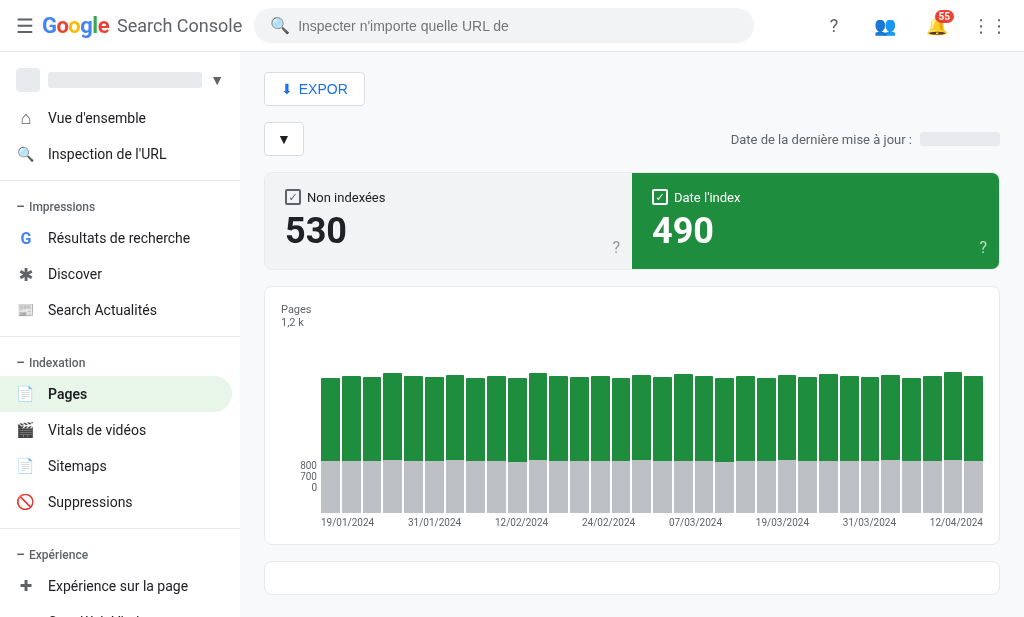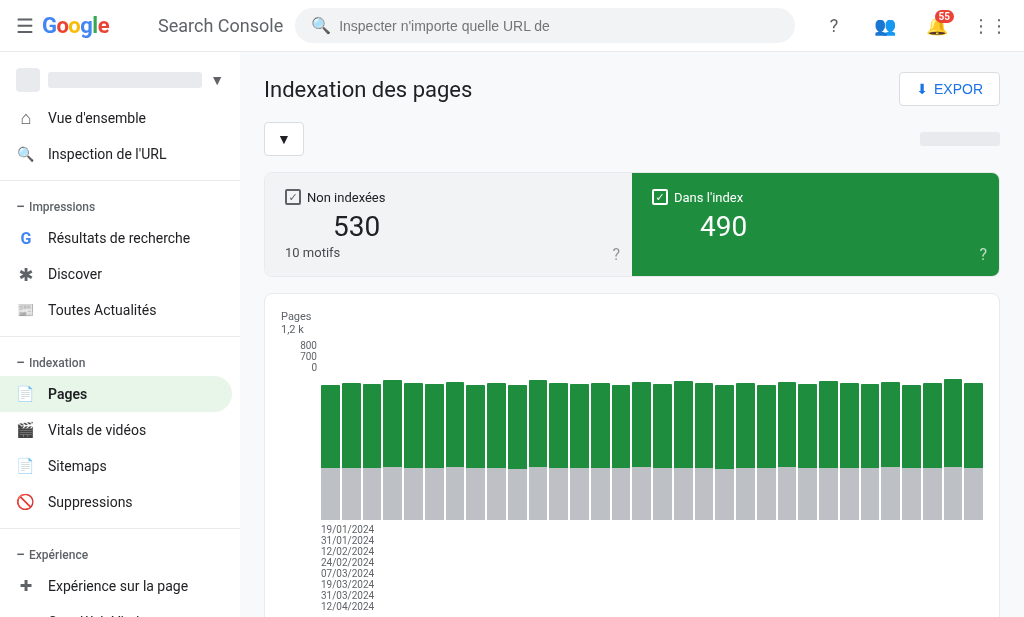--- a/index.html
+++ b/index.html
@@ -2,21 +2,21 @@
 <html><head>
   <meta charset="utf-8">
   <style>
     * { box-sizing: border-box; margin: 0; padding: 0; }
     body { font-family: 'Google Sans', Roboto, Arial, sans-serif; font-size: 14px; background: #f8f9fa; display: flex; flex-direction: column; height: 617px; overflow: hidden; color: #202124; }
 
     
     .topbar { display: flex; align-items: center; background: #fff; padding: 0 16px; height: 52px; border-bottom: 1px solid #e8eaed; gap: 12px; flex-shrink: 0; }
     .topbar-logo { display: flex; align-items: center; gap: 8px; }
     .hamburger { color: #5f6368; cursor: pointer; font-size: 20px; }
-    .app-name { font-size: 18px; color: #5f6368; font-weight: 400; margin-left: 41px; }
+    .app-name { font-size: 18px; color: #5f6368; font-weight: 400; }
     .search-bar { flex: 1; max-width: 500px; display: flex; align-items: center; background: #f1f3f4; border-radius: 24px; padding: 8px 16px; gap: 8px; }
     .search-bar input { border: none; background: transparent; outline: none; flex: 1; font-size: 14px; color: #202124; }
     .topbar-actions { margin-left: auto; display: flex; align-items: center; gap: 16px; }
     .icon-btn { width: 36px; height: 36px; border-radius: 50%; display: flex; align-items: center; justify-content: center; cursor: pointer; color: #5f6368; position: relative; font-size: 18px; }
     .notif-badge { position: absolute; top: 2px; right: 2px; background: #ea4335; color: white; font-size: 10px; border-radius: 10px; padding: 1px 4px; font-weight: 600; }
 
     
     .layout { display: flex; flex: 1; overflow: hidden; }
 
     
@@ -46,39 +46,39 @@
     .date-info { font-size: 13px; color: #5f6368; display: flex; align-items: center; gap: 8px; }
     .date-placeholder { background: #e8eaed; height: 14px; width: 80px; border-radius: 3px; display: inline-block; }
 
     
     .cards-row { display: flex; gap: 0; margin-bottom: 16px; background: #fff; border-radius: 8px; overflow: hidden; border: 1px solid #e8eaed; }
     .card { flex: 1; padding: 16px 20px; position: relative; }
     .card.gray { background: #f1f3f4; }
     .card.green { background: #1e8e3e; color: white; }
     .card-checkbox { display: flex; align-items: center; gap: 6px; margin-bottom: 8px; font-size: 13px; }
     .card-checkbox .checkbox { width: 16px; height: 16px; border: 2px solid currentColor; border-radius: 2px; display: flex; align-items: center; justify-content: center; font-size: 11px; flex-shrink: 0; }
-    .card-number { font-size: 28px; font-weight: 400; line-height: 1; margin-bottom: 4px; margin-left: 48px; }
+    .card-number { font-size: 36px; font-weight: 700; line-height: 1; margin-bottom: 4px; }
     .card-subtitle { font-size: 13px; opacity: 0.8; }
     .card-help { position: absolute; bottom: 12px; right: 12px; color: rgba(0,0,0,0.4); font-size: 16px; cursor: pointer; }
     .card.green .card-help { color: rgba(255,255,255,0.6); }
 
     
     .impressions-row { display: flex; align-items: center; gap: 8px; margin-bottom: 8px; font-size: 14px; color: #202124; }
     .impressions-row .checkbox-outline { width: 18px; height: 18px; border: 2px solid #5f6368; border-radius: 2px; cursor: pointer; }
 
     
     .chart-container { background: #fff; border-radius: 8px; border: 1px solid #e8eaed; padding: 16px; margin-bottom: 16px; }
     .chart-y-label { font-size: 11px; color: #5f6368; margin-bottom: 4px; }
     .chart-area { position: relative; height: 180px; display: flex; align-items: flex-end; gap: 3px; padding-left: 40px; }
-    .chart-y-axis { position: absolute; left: 0; top: 0; bottom: 20px; display: flex; flex-direction: column; justify-content: flex-start; font-size: 10px; color: #5f6368; width: 36px; text-align: right; }
+    .chart-y-axis { position: absolute; left: 0; top: 0; bottom: 20px; display: flex; flex-direction: column; justify-content: flex-end; font-size: 10px; color: #5f6368; width: 36px; text-align: right; }
     .chart-bars { display: flex; align-items: flex-end; gap: 2px; flex: 1; height: 100%; }
     .chart-bar { display: flex; flex-direction: column; align-items: center; flex: 1; height: 100%; justify-content: flex-end; }
     .bar-green { background: #1e8e3e; border-radius: 1px 1px 0 0; width: 100%; }
     .bar-gray { background: #bdc1c6; width: 100%; }
-    .chart-x-axis { display: flex; justify-content: space-between; padding-left: 40px; font-size: 10px; color: #5f6368; margin-top: 4px; flex-direction: column; }
+    .chart-x-axis { display: flex; justify-content: space-between; padding-left: 40px; font-size: 10px; color: #5f6368; margin-top: 4px; }
 
     
     .bottom-card { background: #fff; border-radius: 8px; border: 1px solid #e8eaed; padding: 16px 20px; display: flex; align-items: center; gap: 12px; cursor: pointer; }
   </style>
 </head>
 <body>
 
 <div class="topbar">
   <div class="topbar-logo">
     <span class="hamburger">☰</span>
@@ -130,21 +130,21 @@
     <div class="sidebar-item">
       <span class="item-icon" style="font-weight:700;color:#4285f4;font-size:16px;">G</span>
       <span class="item-label">Résultats de recherche</span>
     </div>
     <div class="sidebar-item">
       <span class="item-icon" style="font-size:18px;">✱</span>
       <span class="item-label">Discover</span>
     </div>
     <div class="sidebar-item">
       <span class="item-icon" style="font-size:14px;">📰</span>
-      <span class="item-label">Toutes Actualités</span>
+      <span class="item-label">Search Actualités</span>
     </div>
 
     <div class="sidebar-divider"></div>
 
     <div class="sidebar-section-header">
       <span class="chevron">−</span>
       <span>Indexation</span>
     </div>
     <div class="sidebar-item active">
       <span class="item-icon" style="font-size:15px;">📄</span>
@@ -176,50 +176,49 @@
     <div class="sidebar-item">
       <span class="item-icon" style="font-size:15px;">◕</span>
       <span class="item-label">Core Web Vitals</span>
     </div>
 
   </nav>
 
   <main class="main">
 
     <div class="page-header">
-      <h1 class="page-title">Indexation des pages</h1>
       <button class="export-btn">
         <span>⬇</span>
         <span>EXPOR</span>
       </button>
     </div>
 
     <div class="filter-row">
       <div class="filter-dropdown">
         <span>▼</span>
       </div>
       <div class="date-info">
+        <span>Date de la dernière mise à jour :</span>
         <span class="date-placeholder"></span>
       </div>
     </div>
 
     <div class="cards-row">
       <div class="card gray">
         <div class="card-checkbox">
           <span class="checkbox" style="color:#5f6368;">✓</span>
           <span>Non indexées</span>
         </div>
         <div class="card-number">530</div>
-        <div class="card-subtitle">10 motifs</div>
         <span class="card-help">?</span>
       </div>
       <div class="card green">
         <div class="card-checkbox">
           <span class="checkbox" style="color:white;">✓</span>
-          <span>Dans l'index</span>
+          <span>Date l'index</span>
         </div>
         <div class="card-number">490</div>
         <span class="card-help" style="color:rgba(255,255,255,0.7);">?</span>
       </div>
     </div>
 
     <div class="chart-container">
 
 
       <div style="position:relative;">

